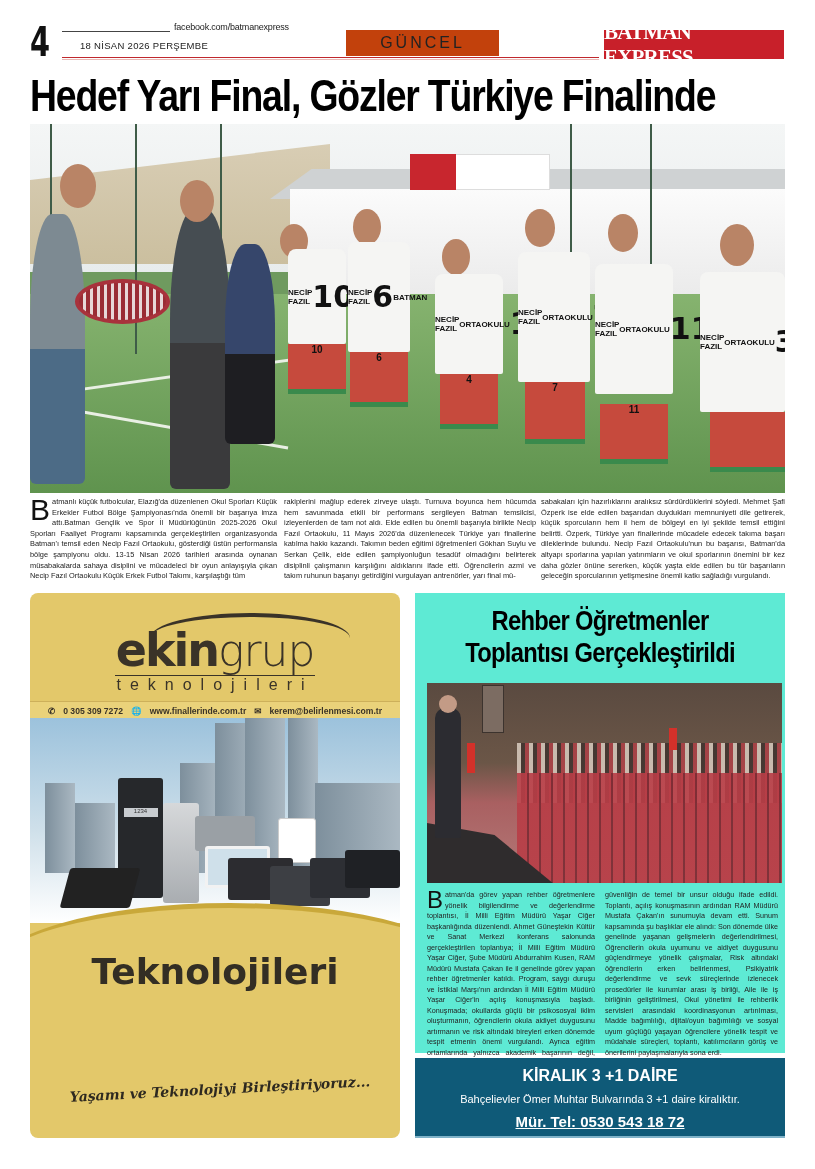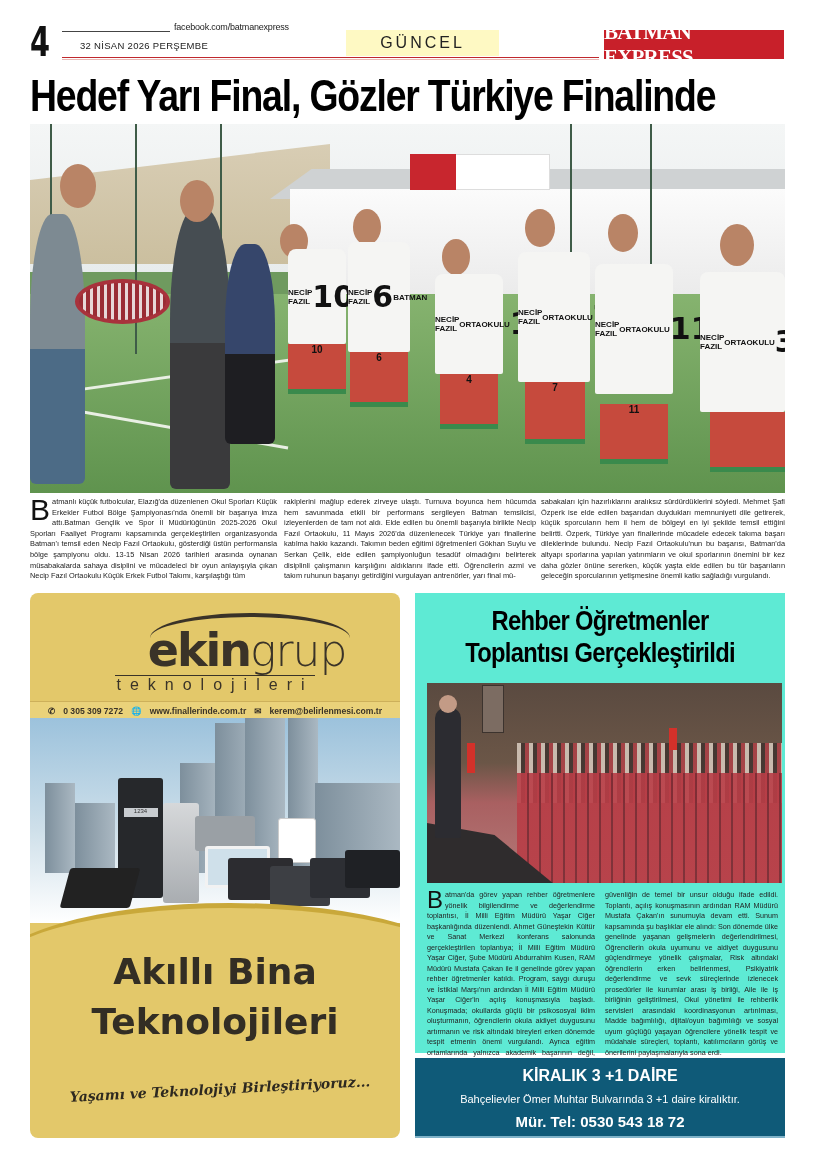--- a/index.html
+++ b/index.html
@@ -6,21 +6,21 @@
   html, body { width: 815px; height: 1169px; background: #ffffff; overflow: hidden; }
   body { position: relative; font-family: "Liberation Sans", sans-serif; color: #111; }
 
   
   .page-num { position: absolute; left: 30px; top: 22px; font-family: "DejaVu Sans", sans-serif; font-weight: 900; font-size: 40px; line-height: 40px; transform: scaleX(0.72); transform-origin: left top; color: #111; }
   .fb-line { position: absolute; left: 62px; top: 31px; width: 108px; border-top: 1px solid #444; }
   .fb-text { position: absolute; left: 174px; top: 22px; font-size: 9px; color: #222; letter-spacing: -0.2px; }
   .date-text { position: absolute; left: 80px; top: 40px; font-size: 9.5px; color: #222; letter-spacing: 0.3px; }
   .header-rule { position: absolute; left: 62px; top: 57px; width: 537px; border-top: 1px solid #c0282d; }
   .header-rule2 { position: absolute; left: 62px; top: 59px; width: 537px; border-top: 1px solid #e9b9b5; }
-  .section-box { position: absolute; left: 346px; top: 30px; width: 153px; height: 26px; background: #fef9c3; display: flex; align-items: center; justify-content: center; font-size: 16px; letter-spacing: 3px; color: #222; }
+  .section-box { position: absolute; left: 346px; top: 30px; width: 153px; height: 26px; background: #c2410c; display: flex; align-items: center; justify-content: center; font-size: 16px; letter-spacing: 3px; color: #222; }
   .brand { position: absolute; left: 604px; top: 30px; width: 180px; height: 29px; background: #c8202a; color: #fff; display: flex; align-items: center; justify-content: center; font-family: "Liberation Serif", serif; font-weight: bold; font-size: 21px; letter-spacing: -0.8px; }
 
   
   .headline { position: absolute; left: 30px; top: 72px; width: 760px; font-family: "Liberation Sans", sans-serif; font-weight: 900; font-size: 45px; line-height: 48px; letter-spacing: -1.4px; transform: scaleX(0.83); transform-origin: left top; white-space: nowrap; color: #000; }
 
   
   .main-photo { position: absolute; left: 30px; top: 124px; width: 755px; height: 369px; overflow: hidden; background: #6f9a5f; }
   .main-photo .sky { position:absolute; left:0; top:0; width:100%; height:40%; background: linear-gradient(#f4f6f6,#e8ecec); }
   .main-photo .hill { position:absolute; left:0; top:20px; width:300px; height:120px; background: linear-gradient(#d8cdb4,#cbbf9f); clip-path: polygon(0 30%, 100% 0, 100% 100%, 0 100%); }
   .main-photo .building { position:absolute; left:260px; top:65px; width:500px; height:150px; background: linear-gradient(#fbfbfb,#e4e4e4); }
@@ -40,21 +40,21 @@
 
   
   .body-text { position: absolute; top: 497px; font-size: 7.4px; line-height: 10.6px; color: #222; text-align: justify; font-family: "Liberation Sans", sans-serif; }
   .col1 { left: 30px; width: 247px; }
   .col2 { left: 284px; width: 252px; }
   .col3 { left: 541px; width: 244px; }
   .dropcap { float: left; font-size: 30px; line-height: 25px; margin-right: 2px; font-family: "Liberation Sans", sans-serif; color: #111; }
 
   
   .ad { position: absolute; left: 30px; top: 593px; width: 370px; height: 545px; background: #e3c86a; border-radius: 8px; overflow: hidden; }
-  .ad-logo { position:absolute; left:0; top:30px; width:100%; text-align:center;margin-left:32px; }
+  .ad-logo { position:absolute; left:0; top:30px; width:100%; text-align:center; }
   .ad-logo .ekin { font-family: "DejaVu Sans", sans-serif; font-size: 46px; font-weight: bold; color: #3a3328; letter-spacing: -2px; }
   .ad-logo .grup { font-family: "DejaVu Sans", sans-serif; font-size: 44px; font-weight: 200; color: #3a3328; letter-spacing: -1px; }
   .ad-arc { position:absolute; left:120px; top:20px; width:200px; height:50px; border-top: 4px solid #3a3328; border-radius: 50% 50% 0 0; }
   .ad-rule { position:absolute; left:85px; top:82px; width:200px; border-top:1px solid #3a3328; }
   .ad-sub { position:absolute; left:0; top:83px; width:100%; text-align:center; font-size:16px; letter-spacing: 9px; color:#3a3328; }
   .ad-contact-band { position:absolute; left:0; top:108px; width:100%; height:18px; background:#ead27a; border-top:1px solid #cdb05a; display:flex; align-items:center; justify-content:center; gap:8px; font-size:8.6px; font-weight:bold; color:#3a3328; }
   .ad-image { position:absolute; left:0; top:125px; width:100%; height:205px; background: linear-gradient(#9cc2dc 0%, #cfe0ea 55%, #ffffff 100%); overflow:hidden; }
   .tower { position:absolute; bottom:50px; background: linear-gradient(90deg,#7d8f9c,#aab8c2); }
   .device { position:absolute; border-radius:3px; }
   .ad-swoosh { position:absolute; left:-40px; top:310px; width:480px; height:140px; background:#e3c86a; border-radius: 60% 60% 0 0; border-top: 5px solid #c9a83a; }
@@ -73,29 +73,29 @@
   .portrait { position:absolute; left:55px; top:2px; width:22px; height:48px; background:#7c6c62; border:1px solid #3c332e; }
   .flag { position:absolute; top:60px; width:8px; height:30px; background:#d3312a; }
   .a2-text { position:absolute; top:297px; font-size:7.2px; line-height:10.5px; color:#222; text-align: justify; }
   .a2-c1 { left:12px; width:168px; }
   .a2-c2 { left:190px; width:173px; }
 
   
   .classified { position:absolute; left:415px; top:1058px; width:370px; height:80px; background:#0f5a78; color:#fff; text-align:center; border-bottom:2px solid #7fb2c8; }
   .classified .t1 { position:absolute; left:0; top:9px; width:100%; font-weight:bold; font-size:16px; }
   .classified .t2 { position:absolute; left:0; top:35px; width:100%; font-size:11px; }
-  .classified .t3 { position:absolute; left:0; top:55px; width:100%; font-weight:bold; font-size:15px; }
+  .classified .t3 { position:absolute; left:0; top:55px; width:100%; font-weight:bold; font-size:15px;text-decoration:underline; }
 </style>
 </head>
 <body>
 
 <div class="page-num">4</div>
 <div class="fb-line"></div>
 <div class="fb-text">facebook.com/batmanexpress</div>
-<div class="date-text">32 NİSAN 2026 PERŞEMBE</div>
+<div class="date-text">18 NİSAN 2026 PERŞEMBE</div>
 <div class="header-rule"></div>
 <div class="header-rule2"></div>
 <div class="section-box">GÜNCEL</div>
 <div class="brand">BATMAN EXPRESS</div>
 
 <h1 class="headline">Hedef Yarı Final, Gözler Türkiye Finalinde</h1>
 
 <div class="main-photo">
   <div class="sky"></div>
   <div class="hill"></div>
@@ -208,21 +208,20 @@
     <div class="device" style="left:248px;top:100px;width:38px;height:45px;background:#fff;border:1px solid #ccc;"></div>
     <div class="device" style="left:175px;top:128px;width:65px;height:42px;background:#cfe0ea;border:3px solid #f2f2f2;"></div>
     <div class="device" style="left:198px;top:140px;width:65px;height:42px;background:#2c2c30;"></div>
     <div class="device" style="left:240px;top:148px;width:60px;height:40px;background:#3d3f44;"></div>
     <div class="device" style="left:280px;top:140px;width:60px;height:40px;background:#2d2f34;"></div>
     <div class="device" style="left:315px;top:132px;width:55px;height:38px;background:#1f2125;"></div>
     <div class="device" style="left:35px;top:150px;width:70px;height:40px;background:#222;transform:skewX(-15deg);"></div>
   </div>
   <div class="ad-swoosh"></div>
   <div class="ad-title">
-    <div>Akıllı Bina</div>
     <div>Teknolojileri</div>
   </div>
   <div class="ad-slogan">Yaşamı ve Teknolojiyi Birleştiriyoruz...</div>
 </div>
 
 <div class="article2">
   <div class="title">
     <div>Rehber Öğretmenler</div>
     <div>Toplantısı Gerçekleştirildi</div>
   </div>

